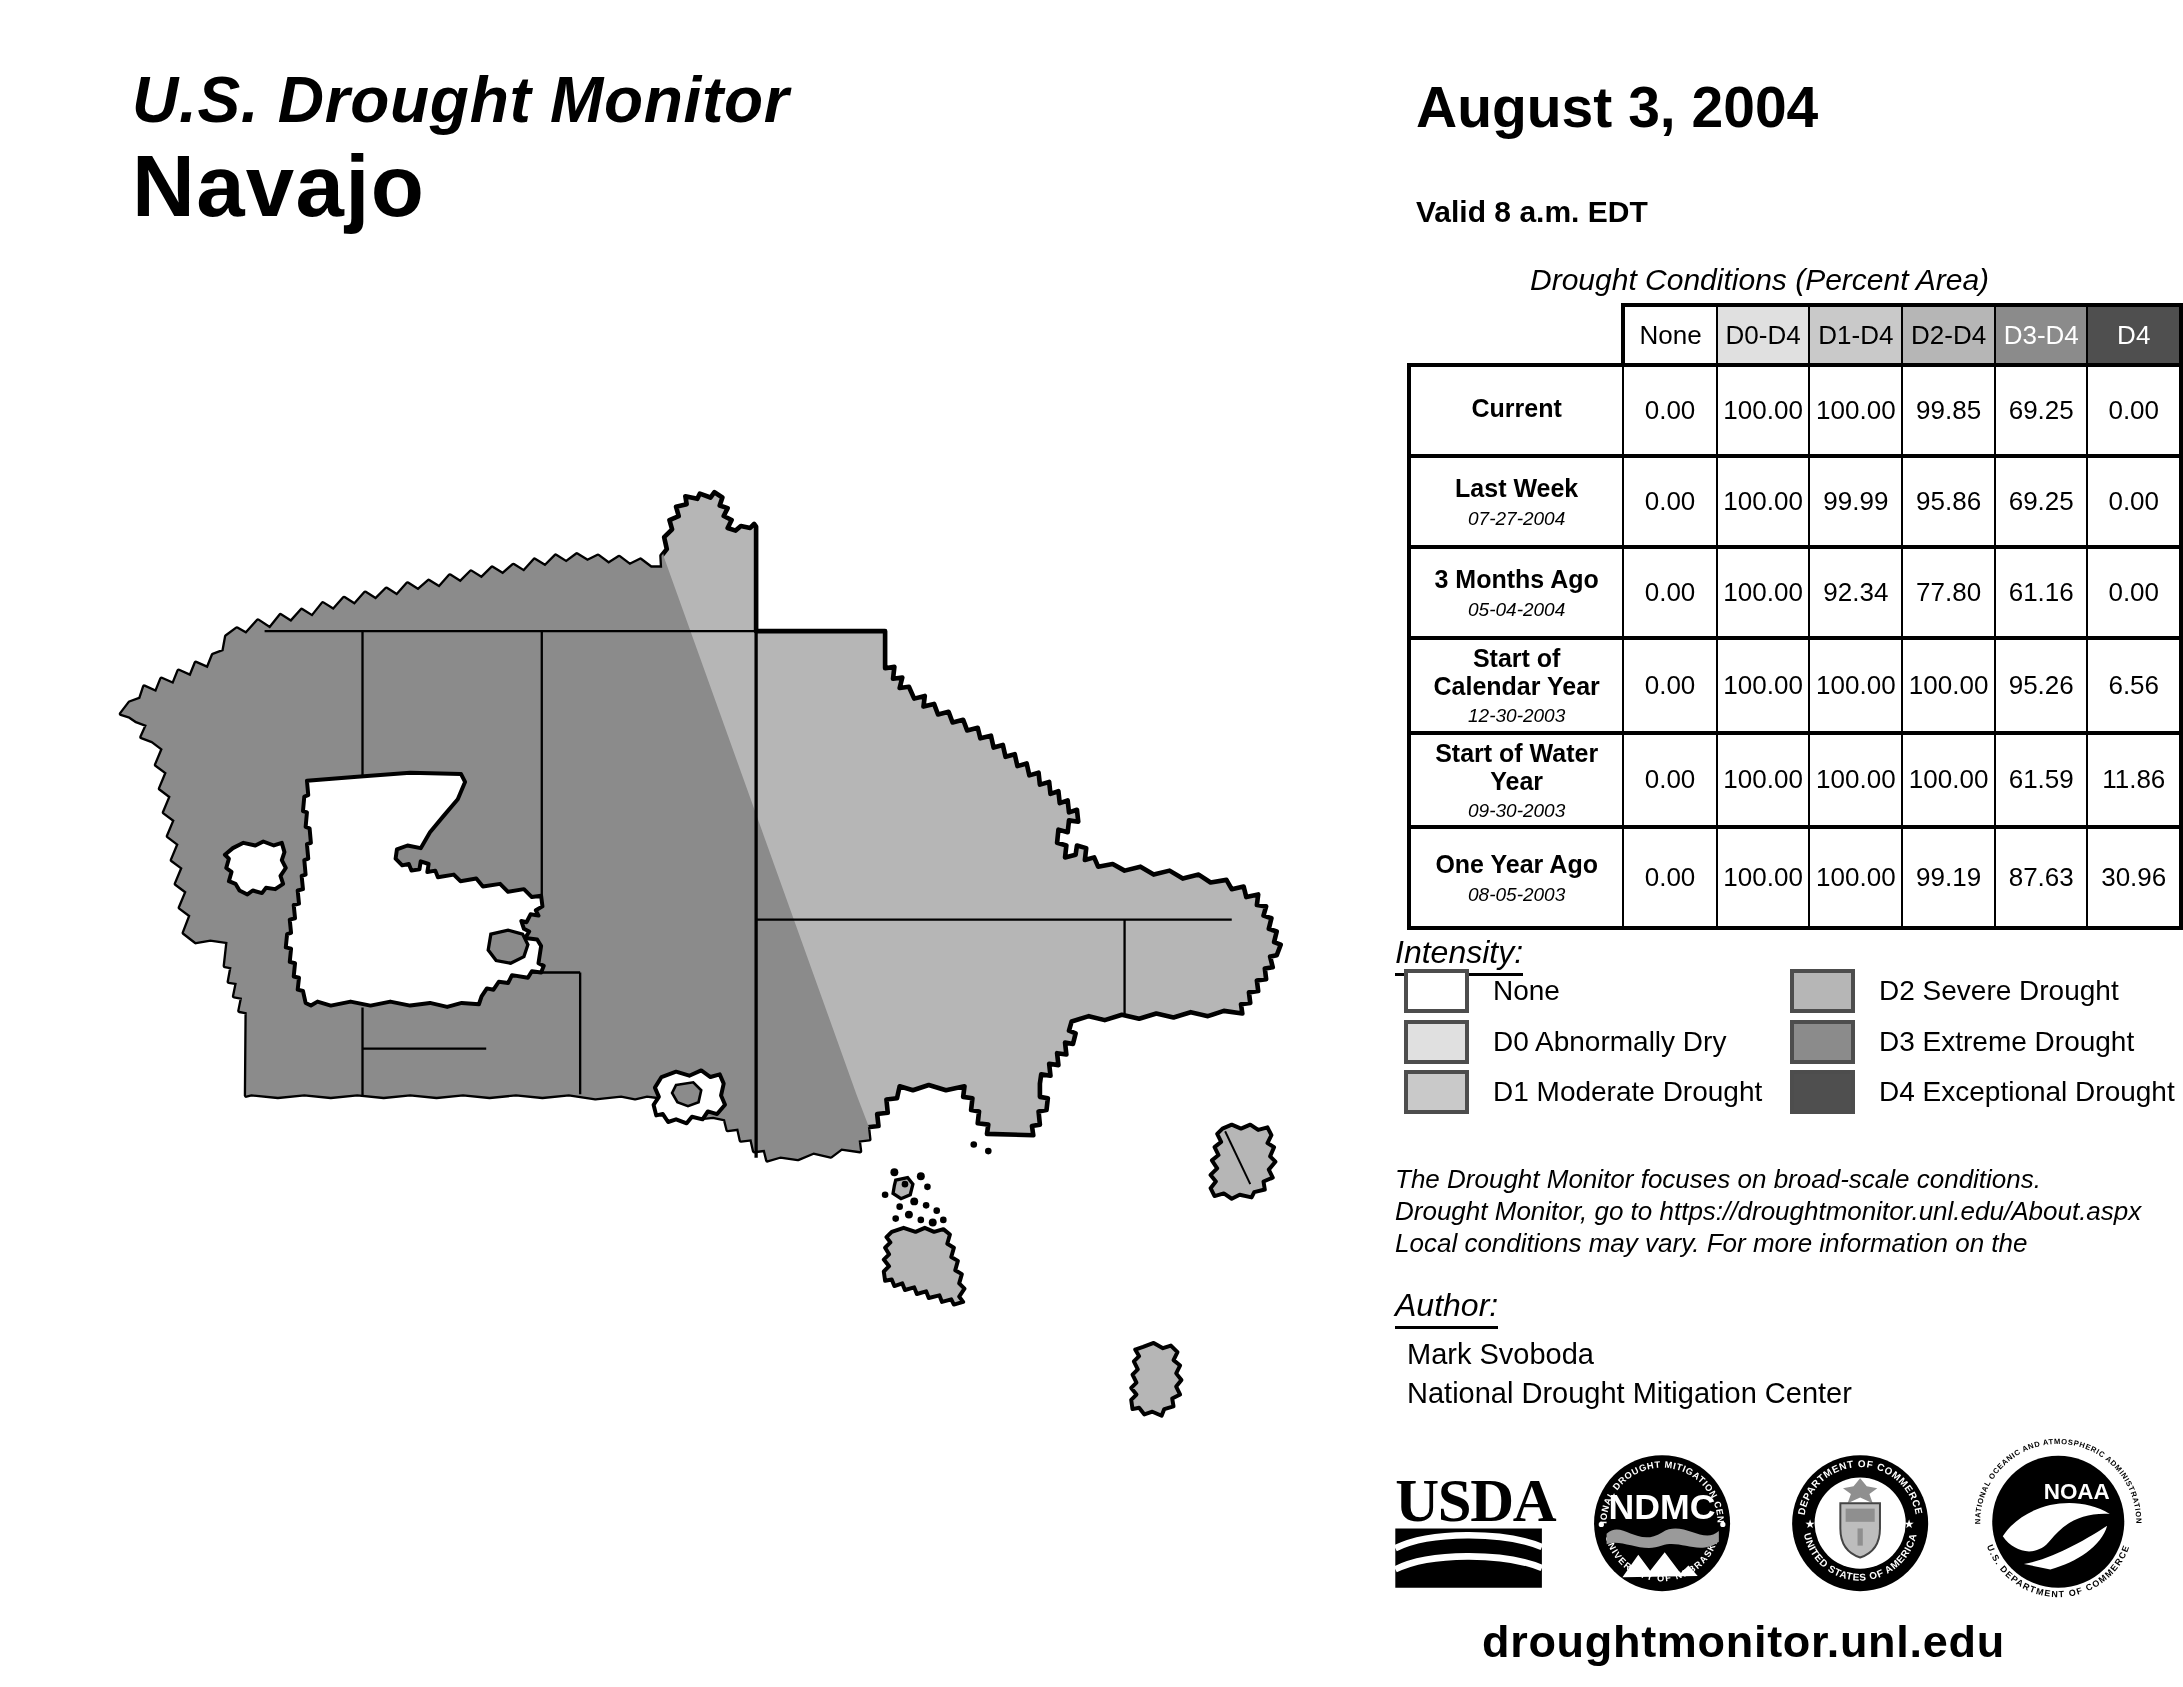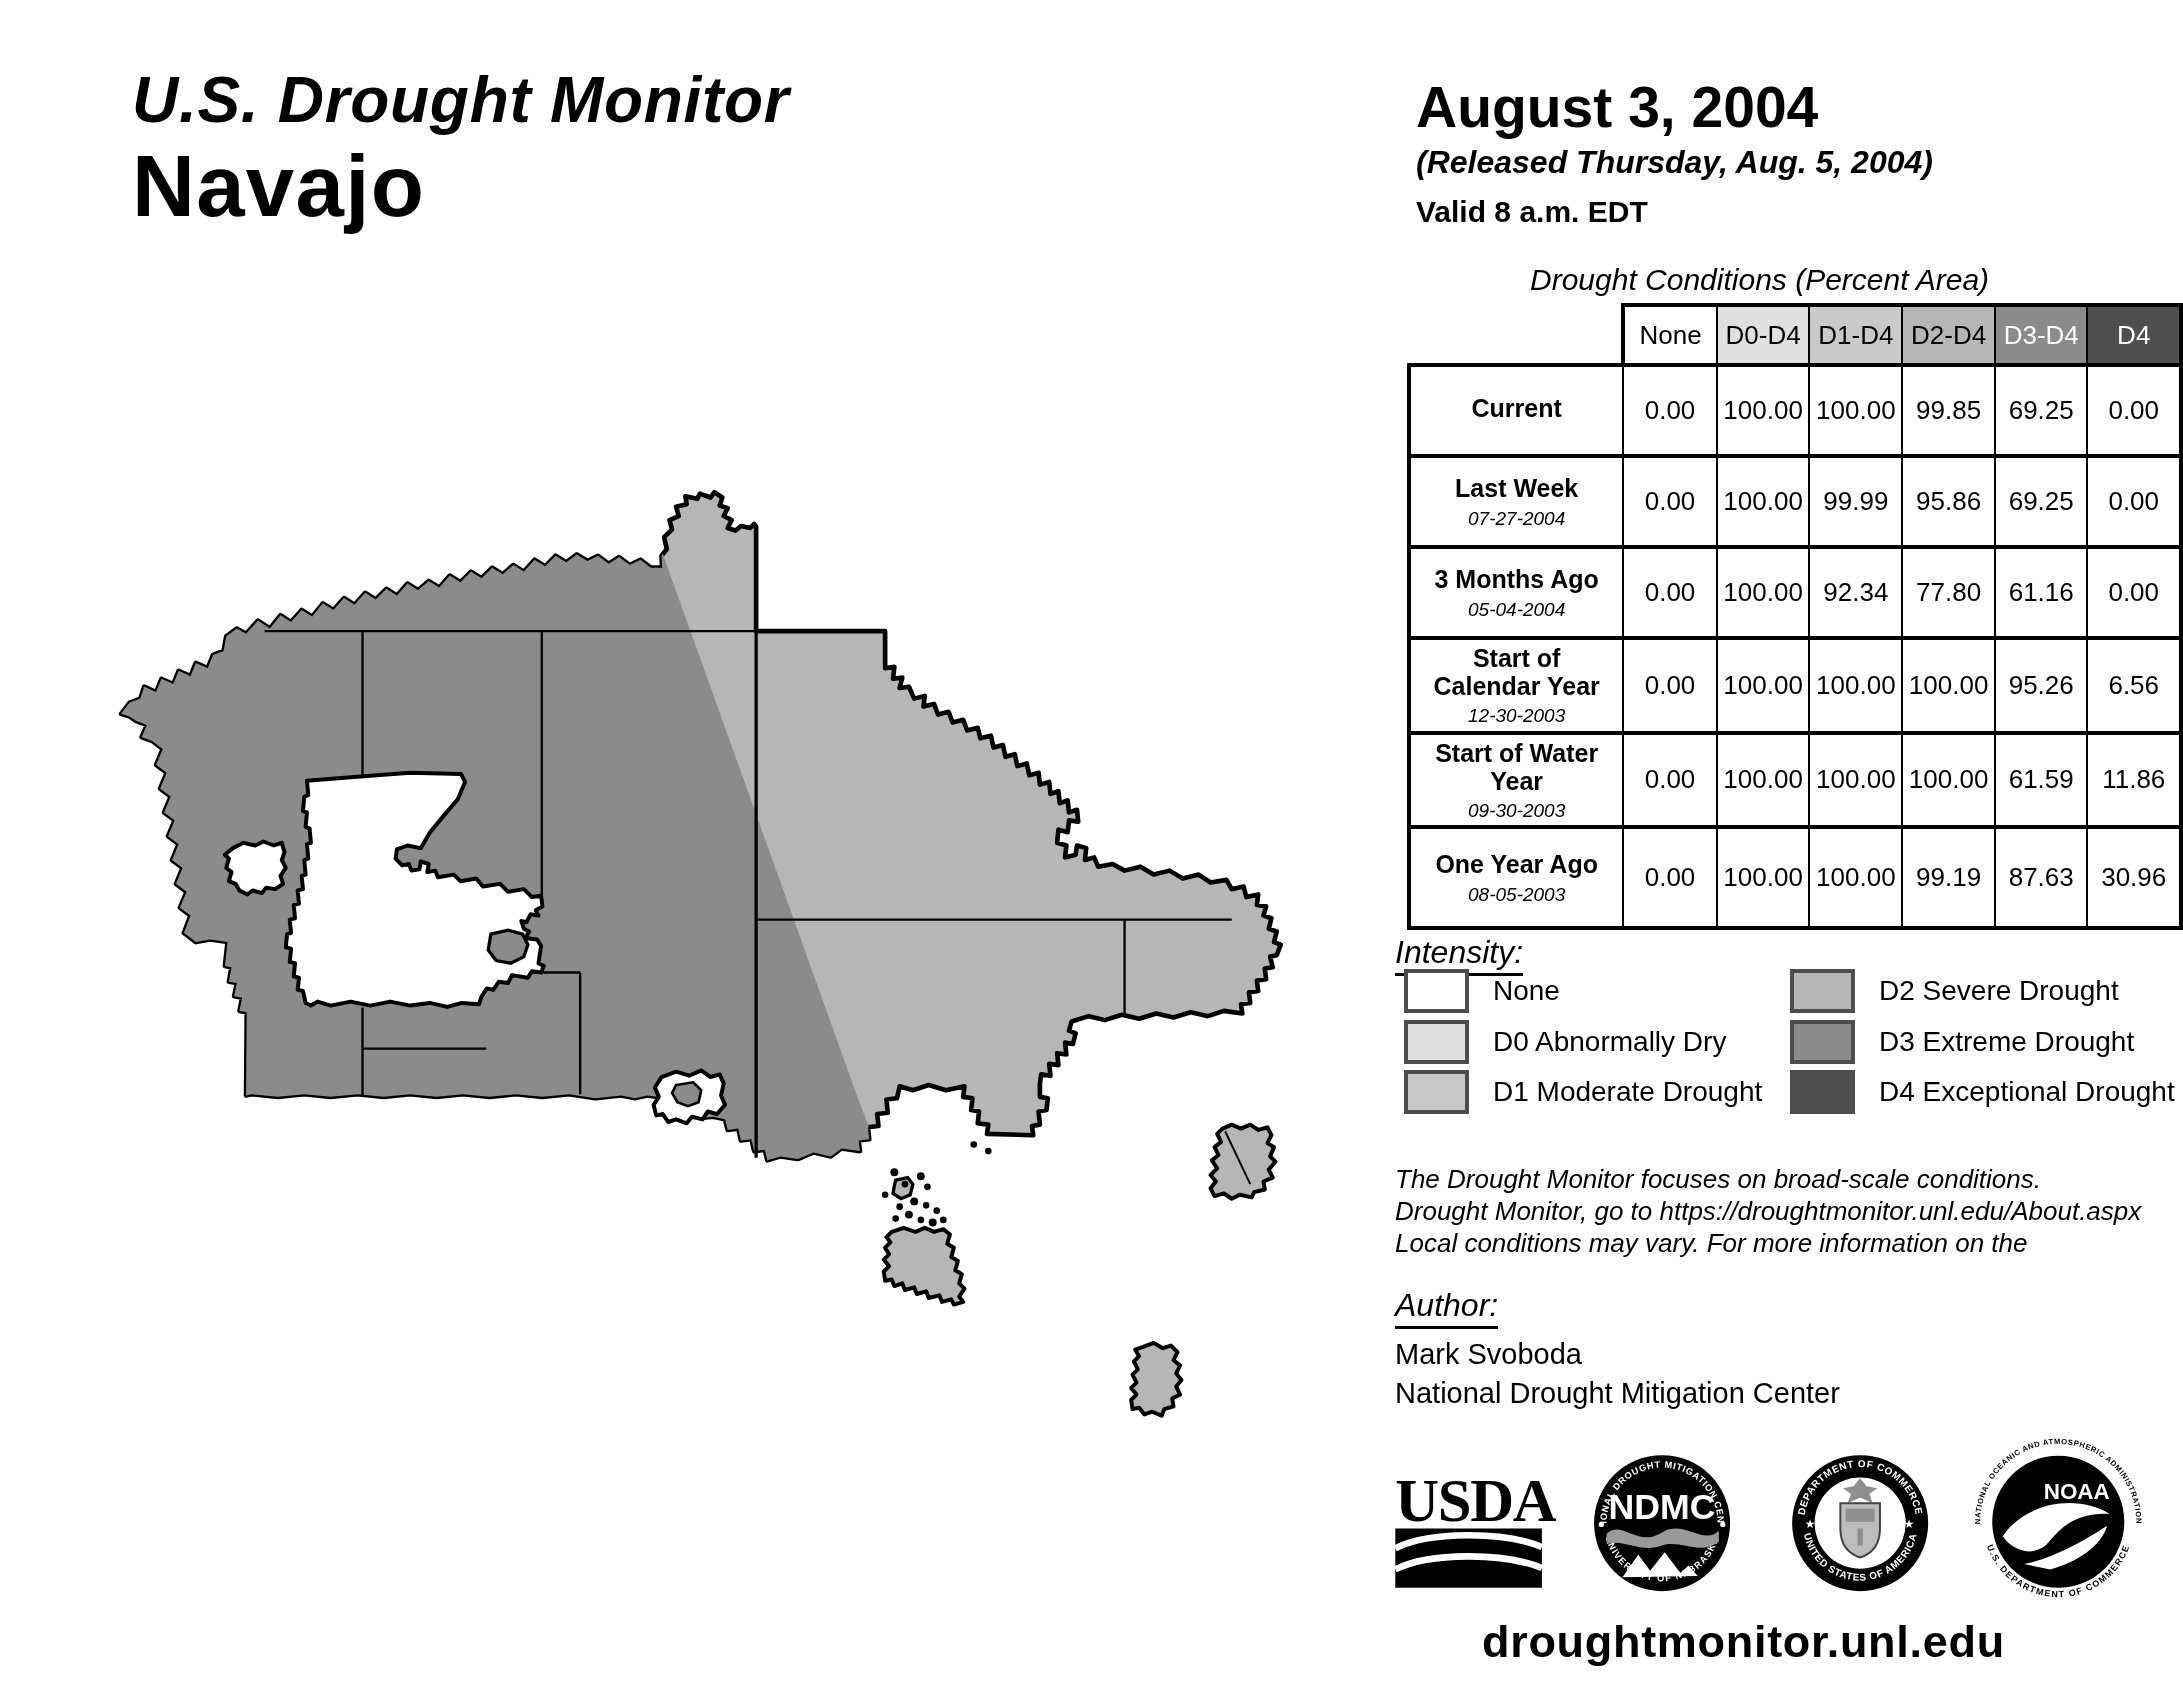--- a/index.html
+++ b/index.html
@@ -26,21 +26,21 @@
   .dm-table th.rowhead{width:200px;font-size:25px;font-weight:bold;text-align:center;line-height:1.12;padding:4px 6.6px;}
   .dm-table td.val{width:91px;height:87px;font-size:26px;font-weight:normal;text-align:center;}
   .dm-table .rowdate{font-size:19px;font-weight:normal;font-style:italic;margin-top:5.3px;}
   .dm-table .white-txt{color:#ffffff;}
   
   .leg-title,.auth-title{font-size:32px;font-style:italic;}
   .u{display:inline-block;border-bottom:3.3px solid #000;padding-bottom:2px;}
   .sw{position:absolute;width:57px;height:36px;border:4px solid #4d4d4d;box-sizing:content-box;}
   .leg-label{position:absolute;font-size:28px;line-height:44px;white-space:nowrap;}
   .disc{font-size:26px;font-style:italic;line-height:32px;white-space:nowrap;}
-  .auth-name{font-size:29px;}
+  .auth-name{font-size:29px;margin-left:12px;}
   .url{font-size:45px;font-weight:bold;letter-spacing:0.7px;}
   svg text{font-family:"Liberation Sans",sans-serif;}
   .usda-word{font-family:"Liberation Serif",serif;font-weight:bold;}
 </style>
 </head>
 <body>
 
 <div class="page">
 
   <svg class="abs" style="left:0;top:0" width="2183" height="1687" viewBox="0 0 3300 2550">
@@ -116,21 +116,20 @@
       <circle cx="1472" cy="1730" r="5"></circle>
         <circle cx="1494" cy="1740" r="5"></circle>
     </g>
     <path d="M1728,2036 L1744,2030 1758,2038 1770,2034 1780,2044 1774,2056 1784,2064 1778,2076 1786,2086 1778,2096 1784,2108 1772,2114 1774,2126 1760,2130 1756,2140 1742,2134 1730,2138 1722,2128 1712,2130 1710,2116 1718,2108 1710,2098 1718,2090 1712,2078 1720,2070 1714,2058 1722,2050 1716,2040 Z" fill="#b6b6b6" stroke="#000" stroke-width="6" stroke-linejoin="round"></path>
   </svg>
 
   <div class="abs ctr t1" style="left:132px;top:63px;width:1138px">U.S. Drought Monitor</div>
   <div class="abs ctr t2" style="left:132px;top:136px;width:1138px">Navajo</div>
 
   <div class="abs ctr d1" style="left:1416px;top:74px;width:741px">August 3, 2004</div>
-  <div class="abs ctr d2" style="left:1416px;top:144px;width:741px">(Released Thursday, Aug. 5, 2004)</div>
   <div class="abs ctr d3" style="left:1416px;top:195px;width:741px">Valid 8 a.m. EDT</div>
 
   <div class="abs ctr tbl-title" style="left:1530px;top:263px;width:609px">Drought Conditions (Percent Area)</div>
 
   <table class="dm-table abs" style="left:1407px;top:303px">
     <tbody>
         <tr>
       <td class="corner"></td>
       <th class="colhead bt bl" style="width: 91px; background: rgb(255, 255, 255);">None</th>
       <th class="colhead bt" style="width: 91px; background: rgb(224, 224, 224);">D0-D4</th>

